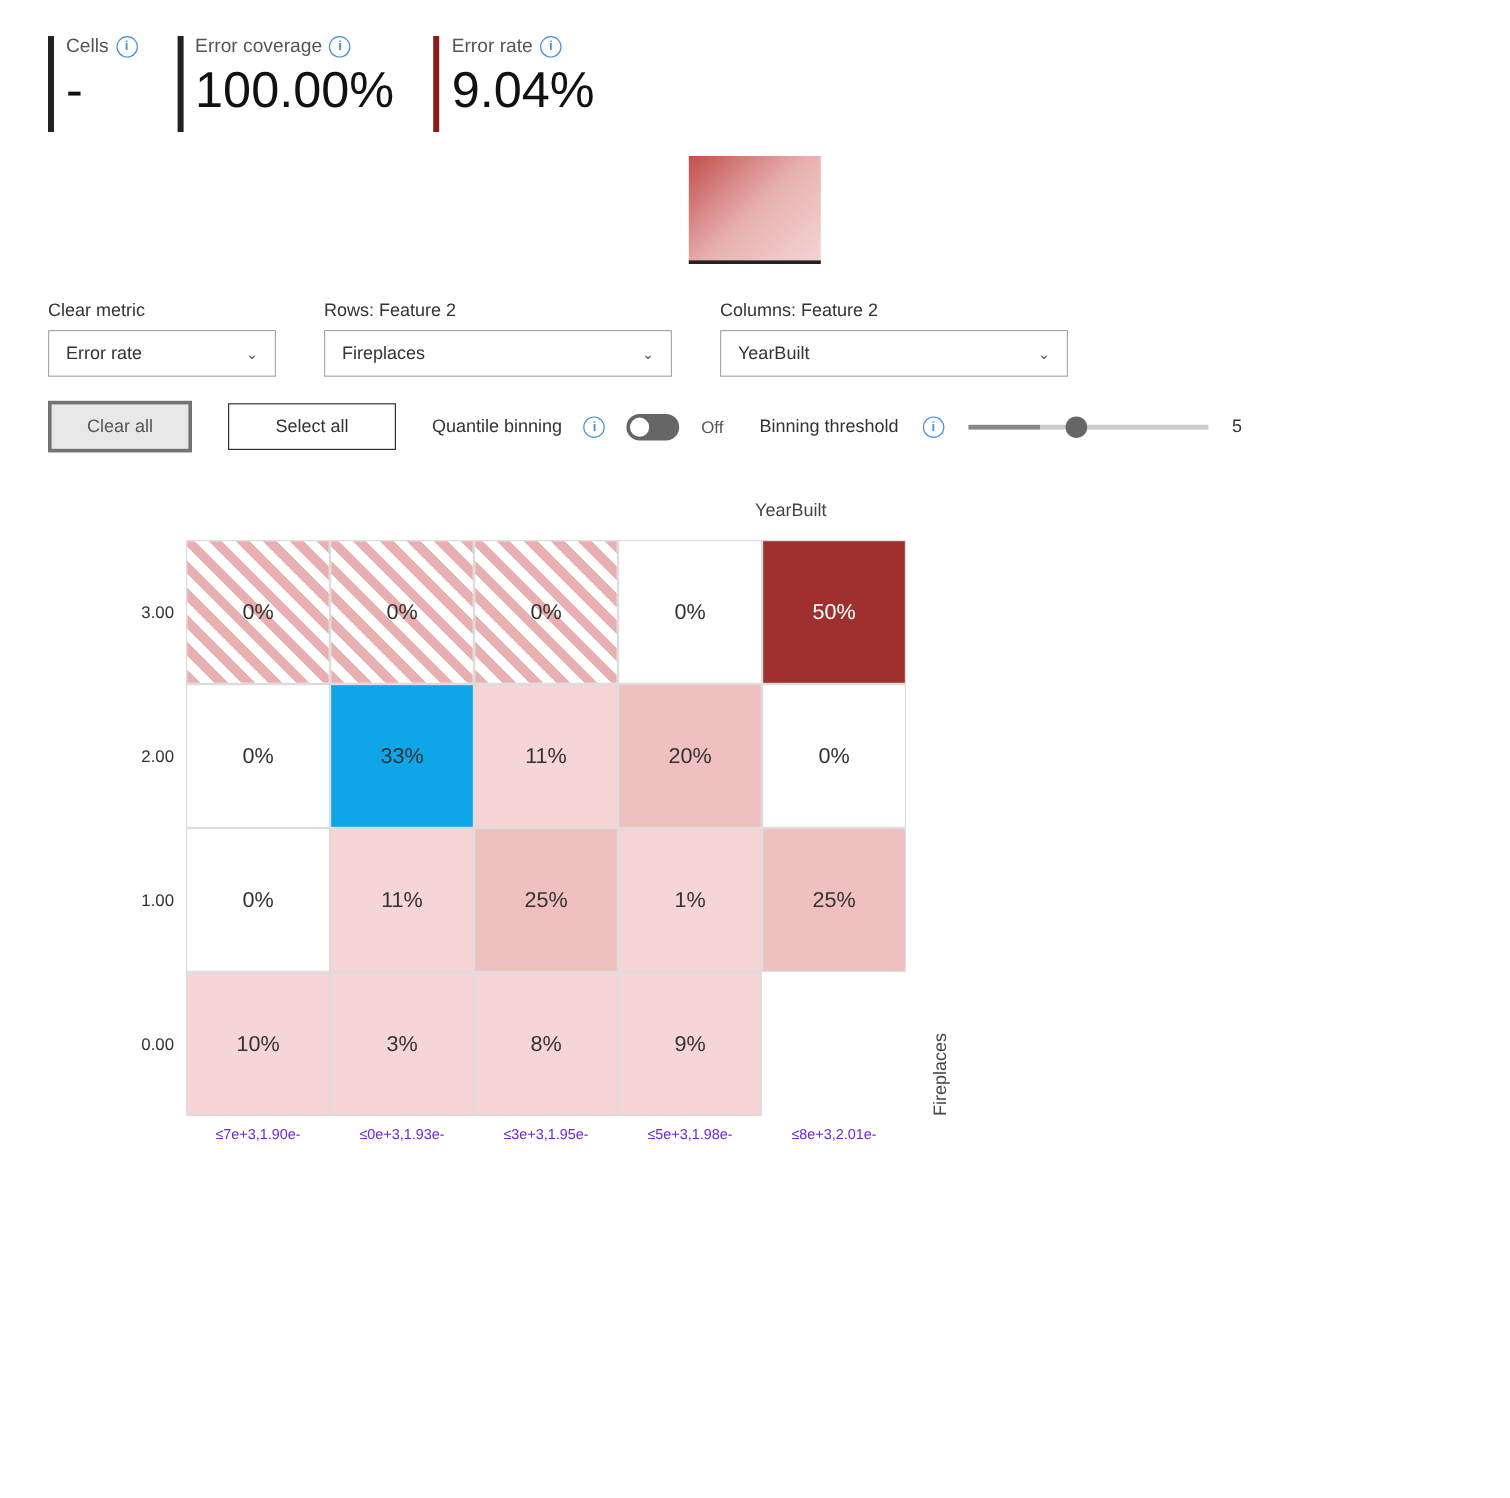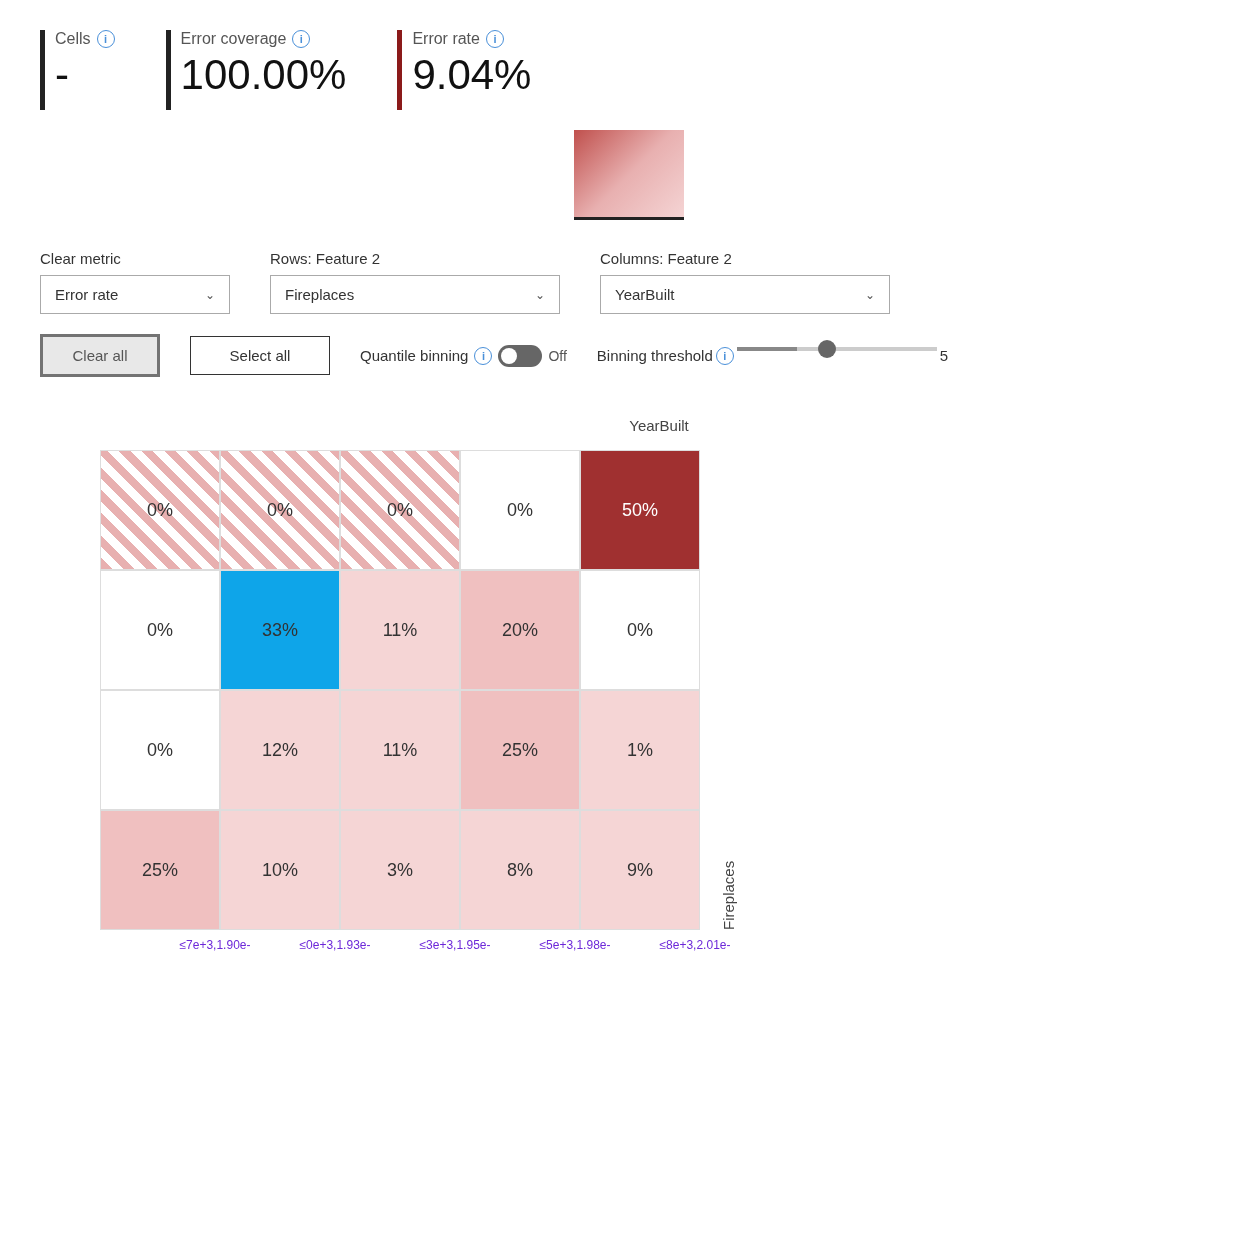--- a/index.html
+++ b/index.html
@@ -9,21 +9,21 @@
       color: #333;
       width: 1258px;
       min-height: 1248px;
       padding: 30px 40px;
     }
 
     
     .metrics-row {
       display: flex;
       align-items: flex-start;
-      gap: 51px;
+      gap: 33px;
       margin-bottom: 20px;
     }
     .metric-item {
       display: flex;
       align-items: flex-start;
       gap: 10px;
     }
     .metric-bar {
       width: 5px;
       height: 80px;
@@ -140,21 +140,21 @@
       border: 1.5px solid #333;
       font-size: 15px;
       color: #333;
       cursor: pointer;
       font-weight: 500;
       min-width: 140px;
     }
     .toggle-group {
       display: flex;
       align-items: center;
-      gap: 6px;
+      gap: 18px;
     }
     .toggle-label {
       font-size: 15px;
       color: #333;
     }
     .toggle-switch {
       position: relative;
       width: 44px;
       height: 22px;
     }
@@ -174,21 +174,22 @@
       height: 16px;
       background: #fff;
       border-radius: 50%;
     }
     .toggle-off-label {
       font-size: 14px;
       color: #555;
     }
     .threshold-group {
       display: flex;
-      gap: 3px;
+      align-items: center;
+      gap: 20px;
     }
     .threshold-label {
       font-size: 15px;
       color: #333;
     }
     .threshold-slider {
       -webkit-appearance: none;
       appearance: none;
       width: 200px;
       height: 4px;
@@ -387,35 +388,41 @@
     <span class="info-icon">i</span>
     <input type="range" class="threshold-slider" min="1" max="10" value="5" style="">
     <span class="threshold-value">5</span>
   </div>
 </div>
 
 <div class="heatmap-section">
   <div class="heatmap-col-label">YearBuilt</div>
 
   <div class="heatmap-grid-wrapper">
+    <div class="heatmap-y-labels">
+
+    <div class="y-label">3.00</div>
+        <div class="y-label">2.00</div>
+        <div class="y-label">1.00</div>
+        <div class="y-label">0.00</div>
+      </div>
 
     <div class="heatmap-grid">
 
     <div class="heatmap-cell cell-hatched">0%</div>
         <div class="heatmap-cell cell-hatched">0%</div>
         <div class="heatmap-cell cell-hatched">0%</div>
         <div class="heatmap-cell cell-plain">0%</div>
         <div class="heatmap-cell cell-dark-red">50%</div>
         <div class="heatmap-cell cell-plain">0%</div>
         <div class="heatmap-cell cell-medium-rose">33%</div>
         <div class="heatmap-cell cell-light-pink">11%</div>
         <div class="heatmap-cell cell-light-rose">20%</div>
         <div class="heatmap-cell cell-plain">0%</div>
         <div class="heatmap-cell cell-plain">0%</div>
-        <div class="heatmap-cell cell-light-pink">12%</div>
         <div class="heatmap-cell cell-light-pink">11%</div>
         <div class="heatmap-cell cell-light-rose">25%</div>
         <div class="heatmap-cell cell-light-pink">1%</div>
         <div class="heatmap-cell cell-light-rose">25%</div>
         <div class="heatmap-cell cell-light-pink">10%</div>
         <div class="heatmap-cell cell-light-pink">3%</div>
         <div class="heatmap-cell cell-light-pink">8%</div>
         <div class="heatmap-cell cell-light-pink">9%</div>
       </div>
 

